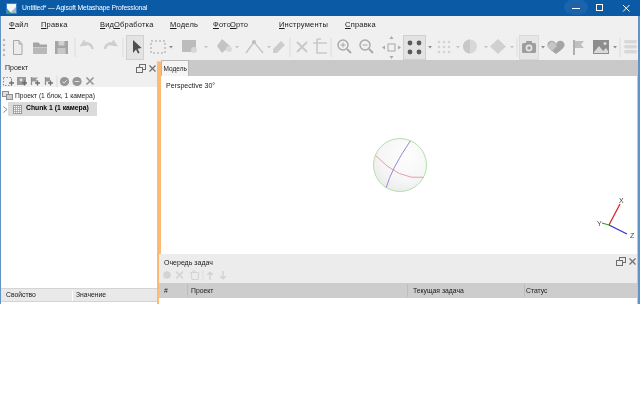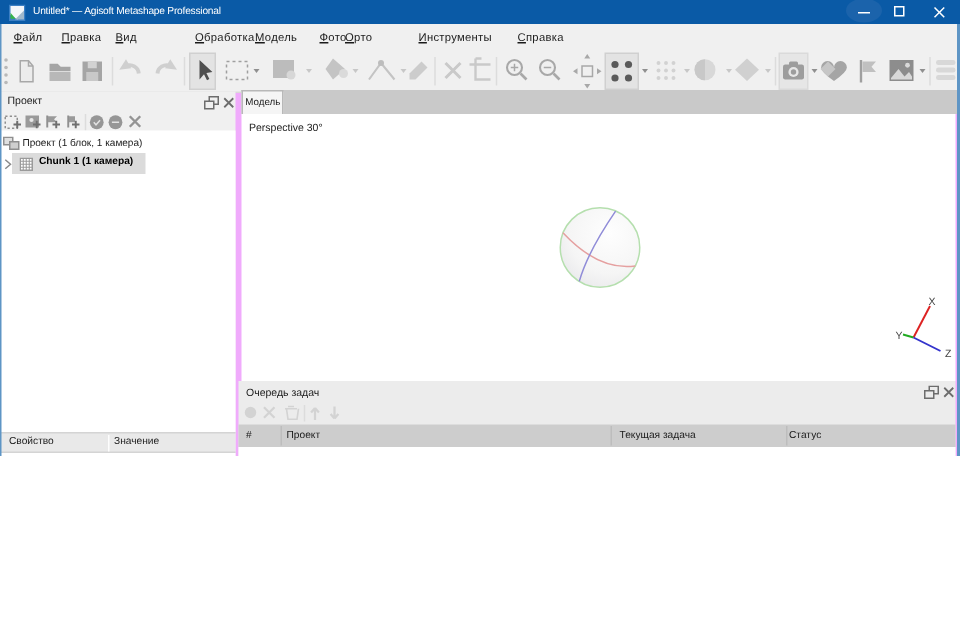--- a/index.html
+++ b/index.html
@@ -1,14 +1,14 @@
 <!DOCTYPE html>
 <html><head><meta charset="utf-8"><style>
 html,body{margin:0;padding:0}
-#win{position:relative;width:640px;height:304px;background:#f0abfc;font-family:"Liberation Sans",sans-serif;overflow:hidden}
+#win{position:relative;width:640px;height:304px;background:#fdba74;font-family:"Liberation Sans",sans-serif;overflow:hidden}
 .abs{position:absolute}
 .t9{font-size:7px;color:#1b1b1b;white-space:nowrap}
 #titlebar{left:0;top:0;width:640px;height:16px;background:#0a5aa6;color:#fff}
 #menubar{left:0;top:16px;width:640px;height:16px;background:#f0f0f0}
 .mi{position:absolute;top:4px;font-size:7.5px;letter-spacing:0.2px;color:#1b1b1b}
 .mi u{text-decoration:underline}
 #toolbar{left:0;top:32px;width:640px;height:29px;background:#f0f0f0;border-bottom:1px solid #d9d9d9}
 #leftpanel{left:0;top:61px;width:157px;height:323px;background:#f0f0f0}
 #ltree{position:absolute;left:0;top:26px;width:157px;height:201px;background:#fff}
 #lprops{position:absolute;left:0;top:241px;width:157px;height:143px;background:#fff}
@@ -42,22 +42,22 @@
     <ellipse cx="16" cy="7" rx="12" ry="8" fill="#1b63ab"></ellipse>
     <line x1="12" y1="8.5" x2="20" y2="8.5" stroke="#fff" stroke-width="1"></line>
     <rect x="36.5" y="4.5" width="6" height="6" fill="none" stroke="#fff" stroke-width="1"></rect>
     <path d="M63 5 L69.5 11.5 M69.5 5 L63 11.5" stroke="#fff" stroke-width="1"></path>
   </svg>
 </div>
 
 <div class="abs" id="menubar">
   <div class="mi" style="left:9px"><u>Ф</u>айл</div>
   <div class="mi" style="left:41px"><u>П</u>равка</div>
-  <div class="mi" style="left:77px"><u>В</u>ид</div>
-  <div class="mi" style="left:130px"><u>О</u>бработка</div>
+  <div class="mi" style="left:100px"><u>В</u>ид</div>
+  <div class="mi" style="left:114px"><u>О</u>бработка</div>
   <div class="mi" style="left:170px"><u>М</u>одель</div>
   <div class="mi" style="left:213px"><u>Ф</u>ото</div>
   <div class="mi" style="left:230px"><u>О</u>рто</div>
   <div class="mi" style="left:279px"><u>И</u>нструменты</div>
   <div class="mi" style="left:345px"><u>С</u>правка</div>
 </div>
 
 <div class="abs" id="toolbar">
 <svg width="640" height="29" viewBox="0 0 640 29">
   <g fill="#b9b9b9">

